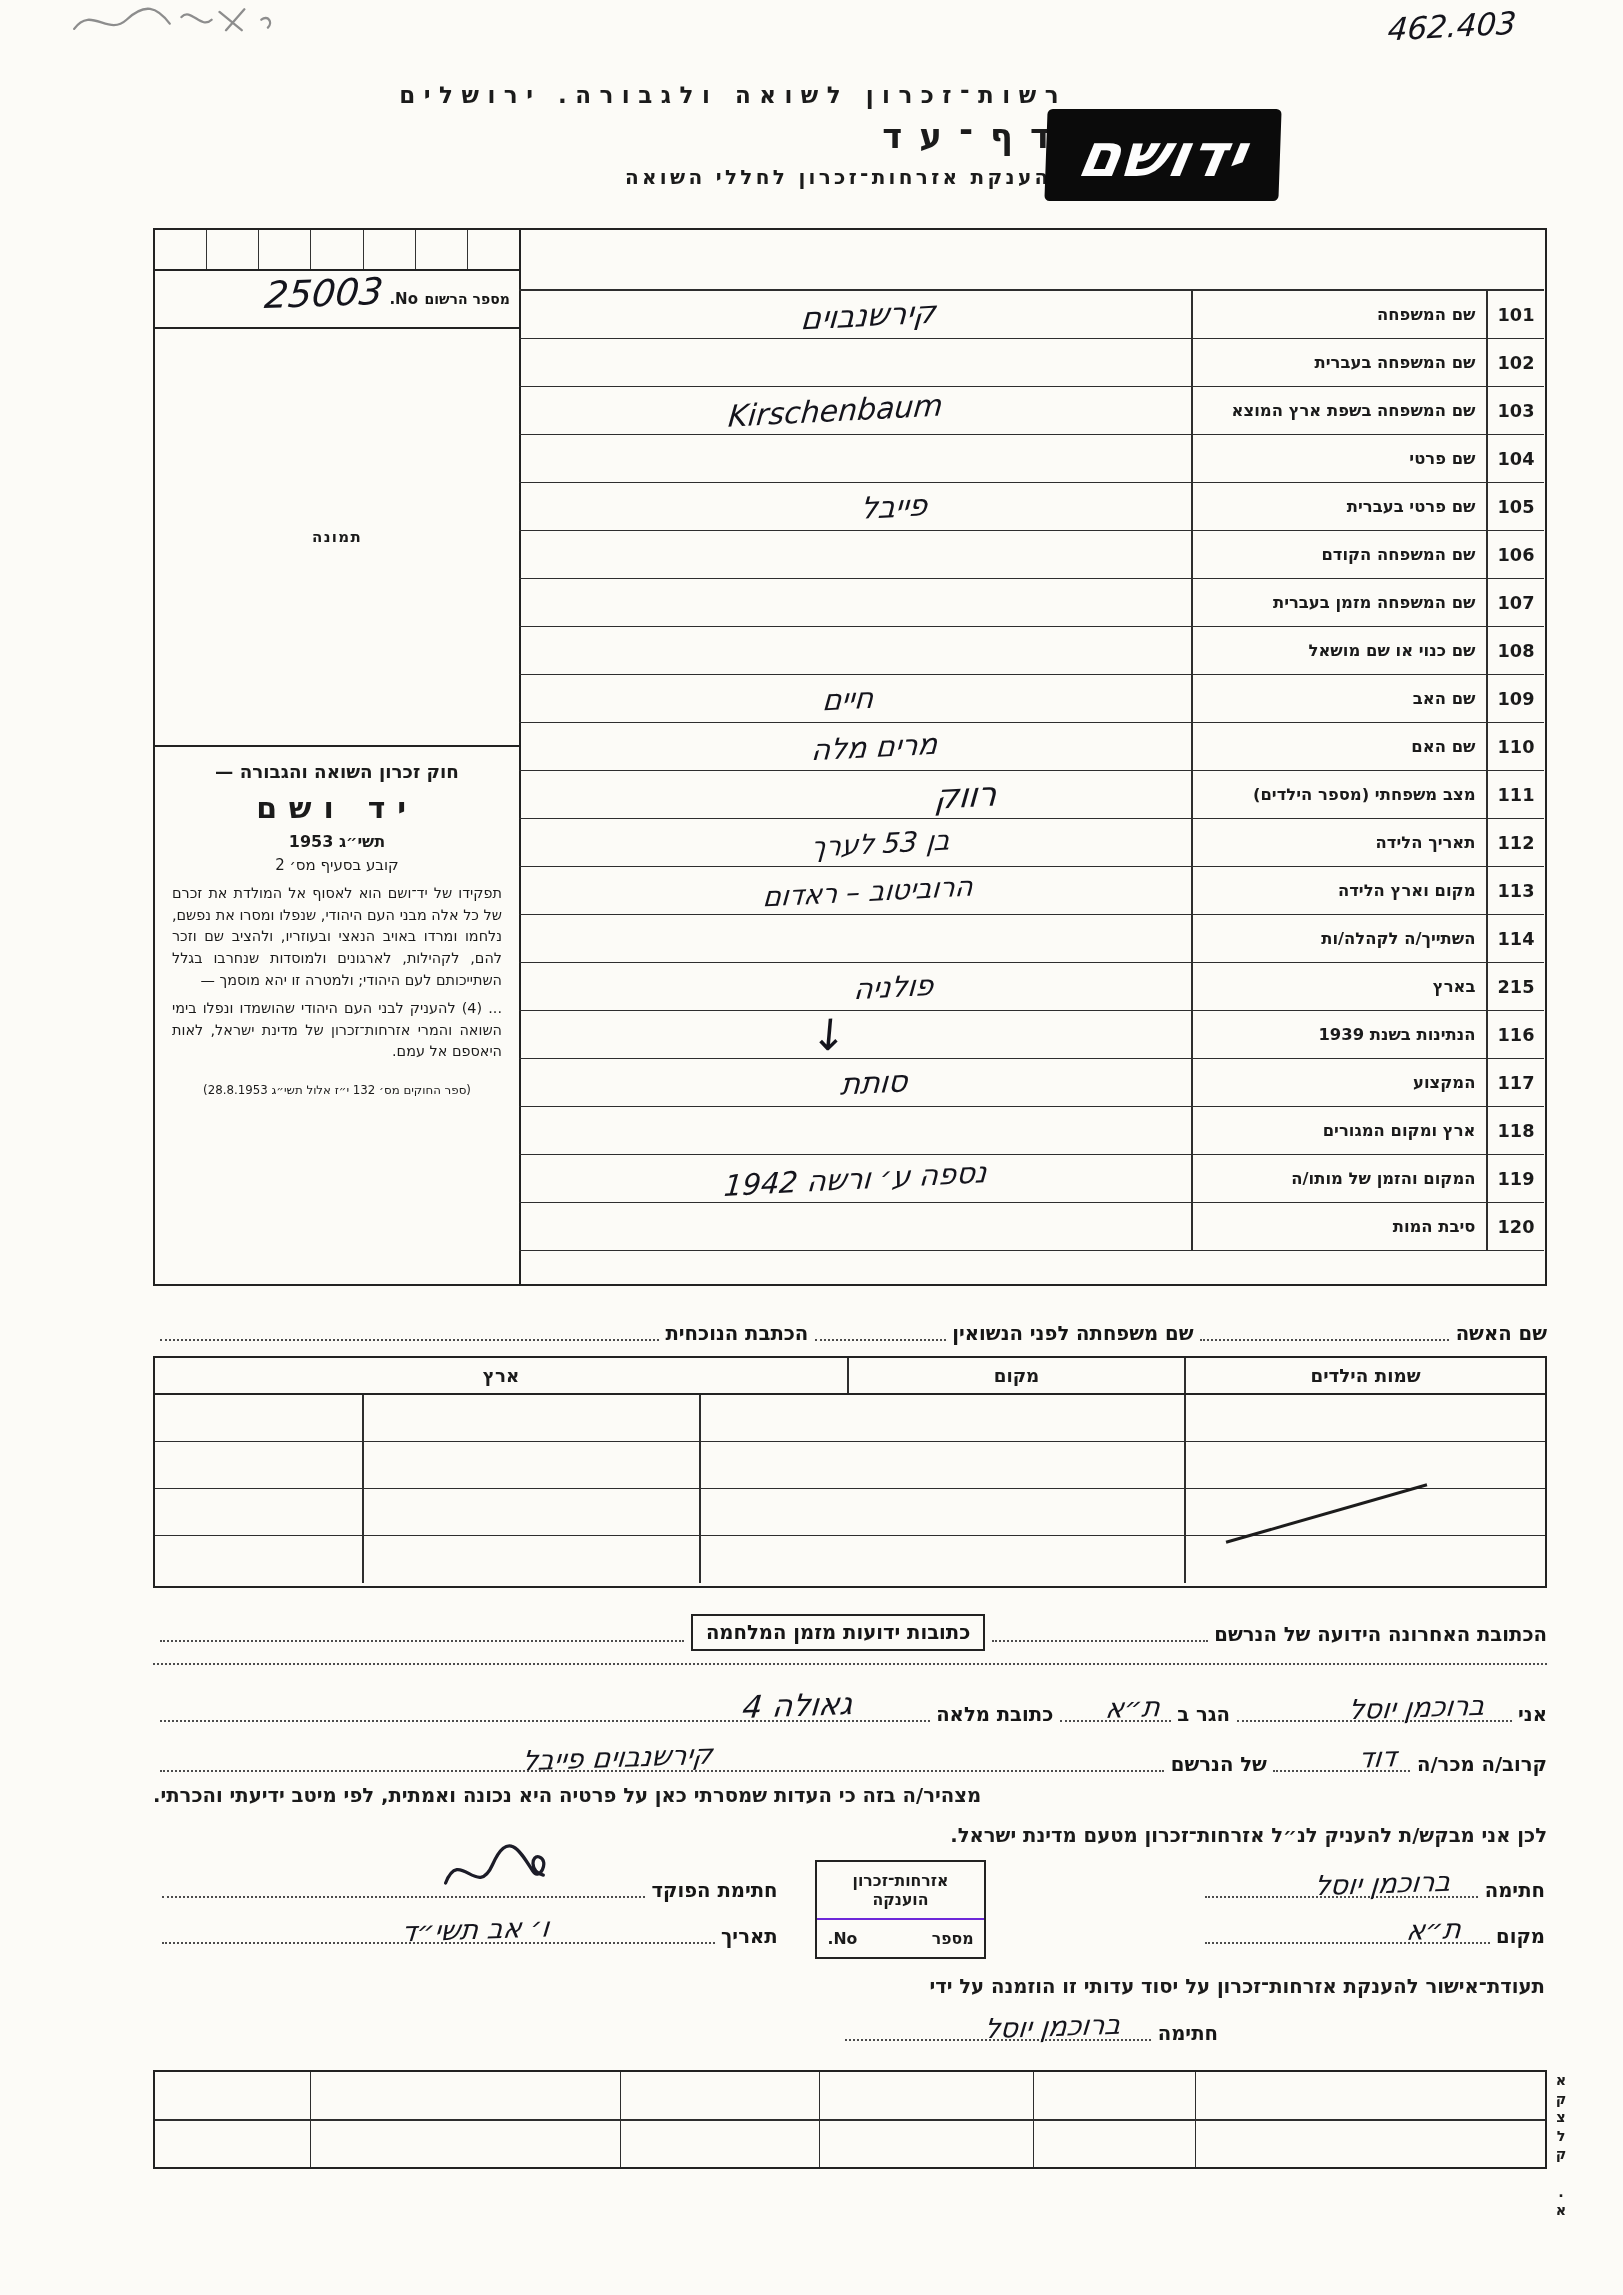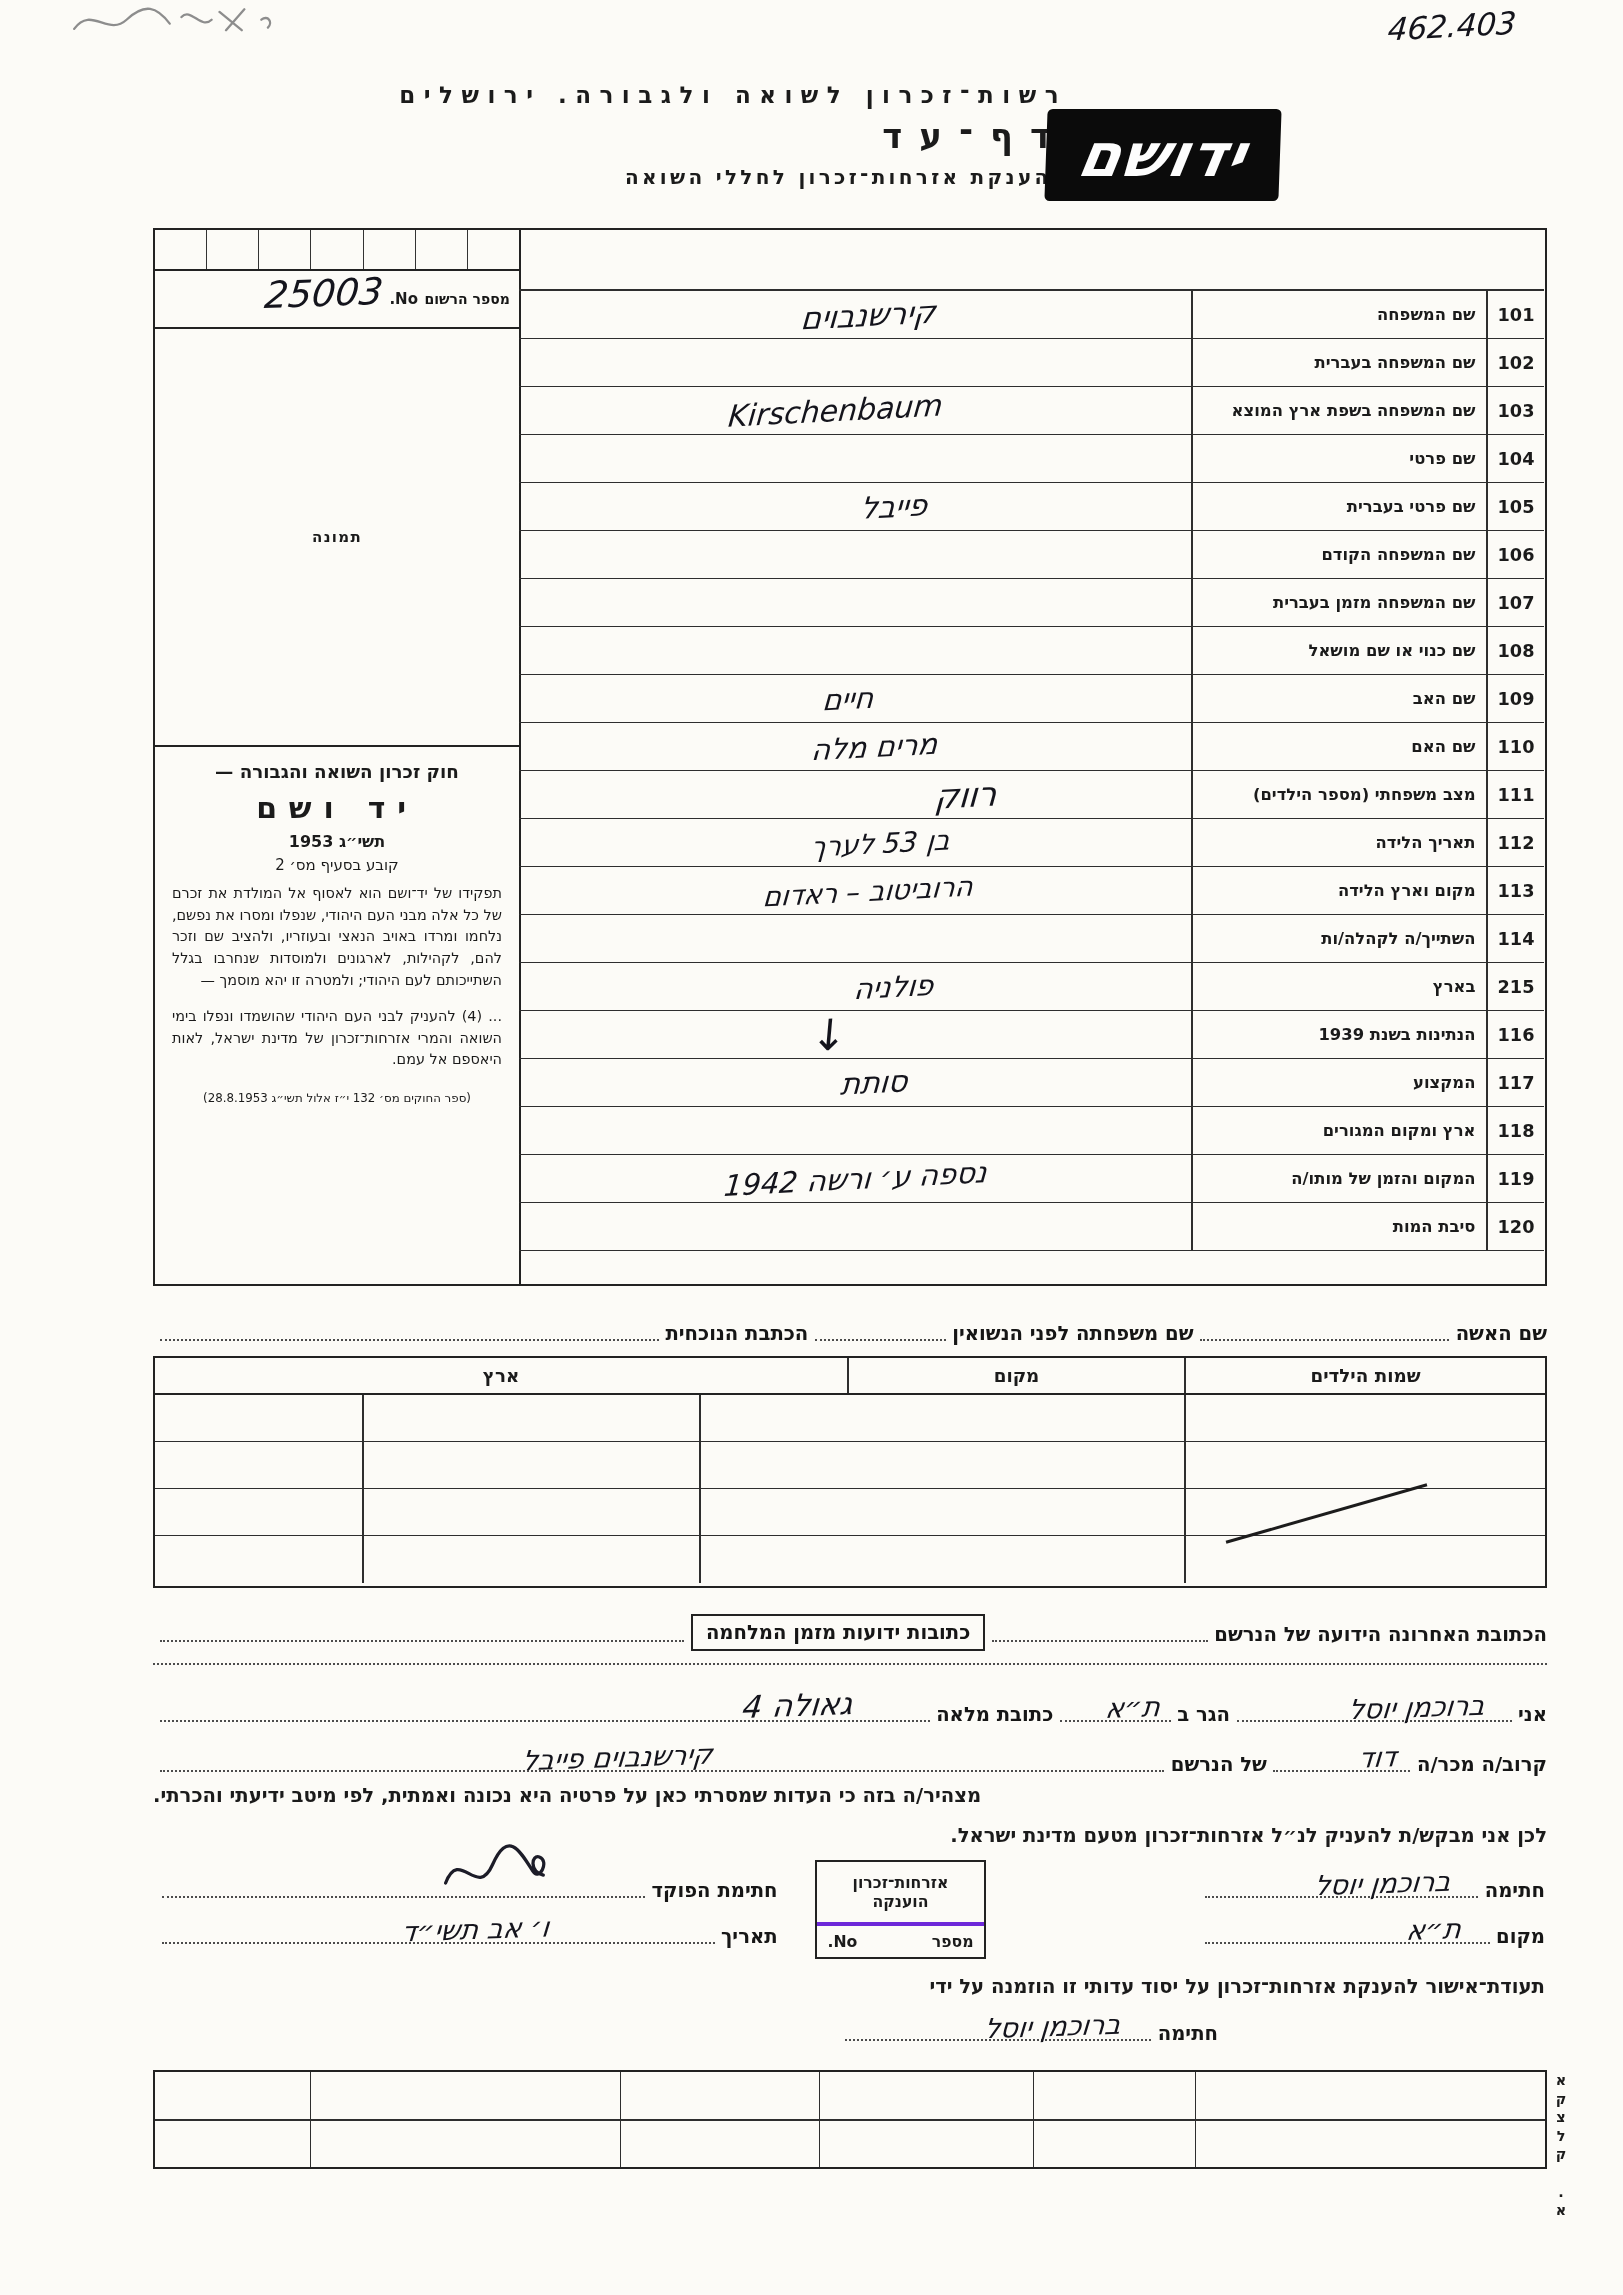--- a/index.html
+++ b/index.html
@@ -41,21 +41,21 @@
   .regrow .no { font-size:15px; font-weight:700; }
   .regnum { font-size:37px; margin-top:-10.5px; }
   .photo { height:418px; border-bottom:2px solid #222; display:flex; align-items:center; justify-content:center; }
   .photo span { font-size:15px; font-weight:700; letter-spacing:1.3px; }
   .law { padding:14.4px 17px 0; text-align:center; }
   .law-intro { font-size:18.3px; font-weight:700; }
   .law-name { font-size:30px; font-weight:700; letter-spacing:11.8px; margin-top:7.9px; }
   .law-year { font-size:16px; font-weight:700; margin-top:6.5px; }
   .law-clause { font-size:15px; margin-top:5.2px; }
   .law-body { font-size:14.4px; line-height:1.5; text-align:justify; margin-top:9.2px; }
-  .law-body2 { font-size:14.4px; line-height:1.5; text-align:justify; margin-top:15px; }
+  .law-body2 { font-size:14.4px; line-height:1.5; text-align:justify; margin-top:7px; }
   .law-foot { font-size:11.8px; margin-top:19.6px; }
   .rows { position:absolute; left:364px; top:59px; width:1025px; border-top:2px solid #2e2e2e; }
   .frow { height:48px; display:flex; border-bottom:1.3px solid #2e2e2e; }
   .fnum { width:58px; border-left:2px solid #2e2e2e; display:flex; align-items:center; justify-content:center;
           font-weight:700; font-size:17.7px; }
   .flabel { width:295px; border-left:2px solid #2e2e2e; display:flex; align-items:center;
             padding-right:10.5px; font-weight:700; font-size:16.4px; }
   .fval { flex:1; position:relative; display:flex; align-items:center; justify-content:center; }
   .fval.latin { direction:ltr; }
   .fval .fv { z-index:2; }
@@ -84,21 +84,21 @@
   .stmt { position:absolute; left:153px; top:1784px; width:1394px; text-align:left; font-size:19.6px; font-weight:700; }
   .req  { position:absolute; left:153px; top:1824px; width:1394px; text-align:right; font-size:19.6px; font-weight:700; }
   .sigrow { position:absolute; left:153px; top:1856px; width:1394px; height:118px; }
   .siggroup { position:absolute; top:0; }
   .sg-right { left:1045px; width:347px; }
   .sg-left  { left:2.6px; width:622px; }
   .siggroup .dline { height:46px; }
   .grantbox { position:absolute; left:662px; top:3.9px; width:171px; height:99px; border:2.6px solid #222;
               display:flex; flex-direction:column; }
   .gb-top { flex:1; display:flex; align-items:center; justify-content:center; font-weight:700;
-            font-size:15.7px; border-bottom:4px solid #6d28d9; padding:11px; text-align:center; }
+            font-size:15.7px; border-bottom:2px solid #6d28d9; padding:5px; text-align:center; }
   .gb-bot { height:37px; display:flex; align-items:center; justify-content:space-between; padding:0 10.5px;
             font-size:15.7px; font-weight:700; }
   .scrib-sig { position:absolute; bottom:0; right:18%; }
   .cert { position:absolute; left:707px; top:1975px; width:838px; text-align:right; font-size:19.6px; font-weight:700; }
   .finalsig { position:absolute; left:838px; top:2004px; width:380px; height:41px; }
   .bgrid { position:absolute; left:153px; top:2070px; width:1394px; height:99px; border:2.6px solid #222;
            direction:ltr; display:flex; flex-direction:column; }
   .bg-row { flex:1; display:flex; }
   .bg-row:first-child { border-bottom:2px solid #2e2e2e; }
   .bg-cell { border-right:1.3px solid #2e2e2e; }

